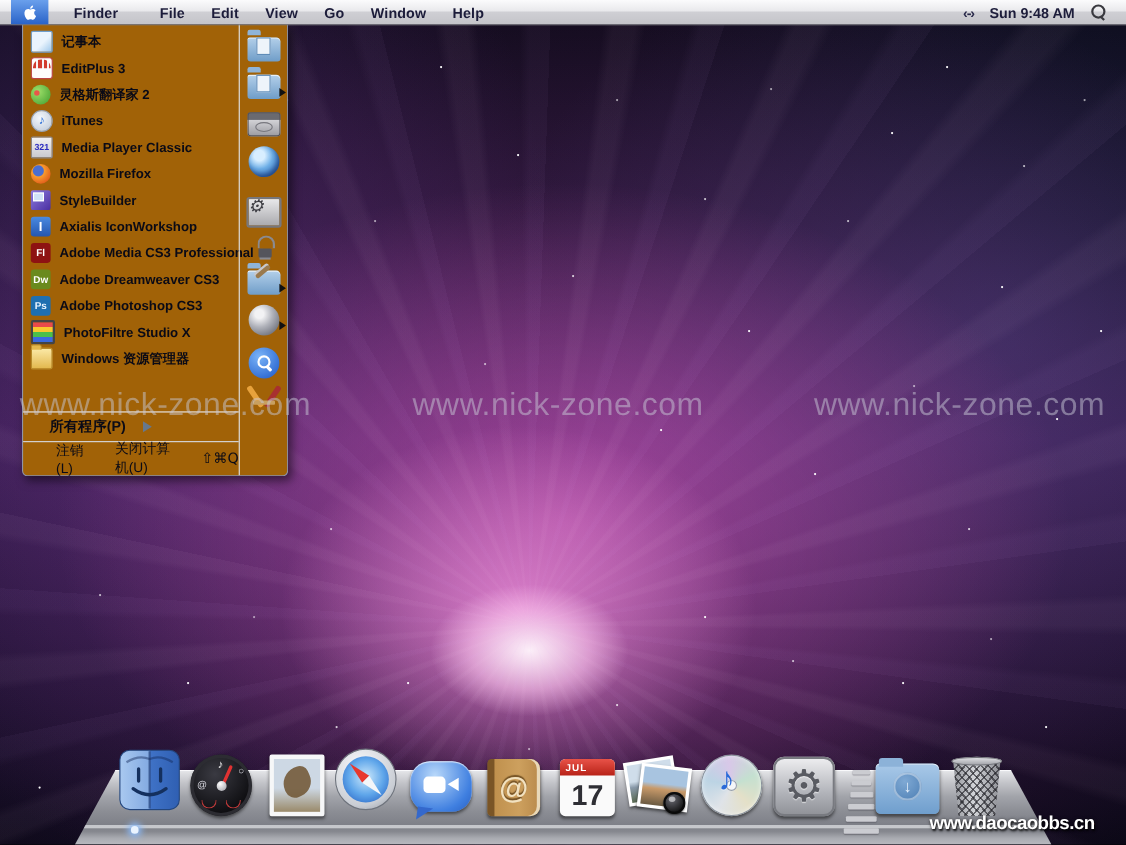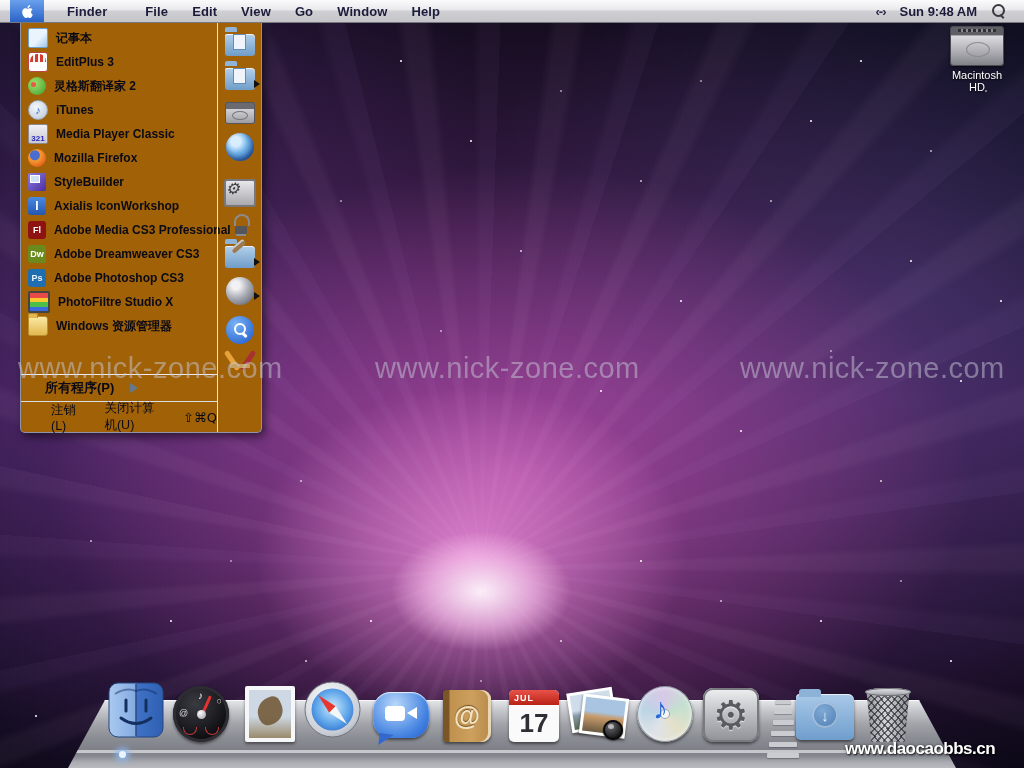--- a/index.html
+++ b/index.html
@@ -62,21 +62,21 @@
     display:flex;align-items:center;justify-content:center;}
   .si b{font-size:9px;font-weight:700;line-height:1;}
   .i-notepad{background:linear-gradient(135deg,#eaf4fd 55%,#9cc6ea);border:1px solid #6f9fce;border-radius:2px;}
   .i-editplus{background:#fdfdfd;border:1px solid #b44;}
   .i-editplus::before{content:"";position:absolute;top:1px;left:1px;right:1px;height:8px;border-radius:7px 7px 0 0;
     background:repeating-linear-gradient(90deg,#d23c2e 0 3px,#f5f5f5 3px 5px);}
   .i-lingoes{background:radial-gradient(circle at 35% 35%,#9fe06a,#3f9c2e);border-radius:50%;}
   .i-lingoes::before{content:"";position:absolute;left:3px;top:5px;width:5px;height:5px;border-radius:50%;background:#e8584a;}
   .i-itunes-sm{background:radial-gradient(circle at 40% 35%,#f4f8fc,#b9c4d4);border-radius:50%;border:1px solid #98a4b4;}
   .i-itunes-sm b{color:#2d6fd4;font-size:11px;}
-  .i-mpc{background:linear-gradient(180deg,#f2f2f4,#c9c9cf);border:1px solid #8a8a92;border-radius:2px;align-items:flex-end;}
+  .i-mpc{background:linear-gradient(180deg,#f2f2f4,#c9c9cf);border:1px solid #8a8a92;border-radius:2px;}
   .i-mpc b{color:#2a2ac0;font-size:8px;letter-spacing:0;}
   .i-firefox{background:radial-gradient(circle at 38% 35%,#4a6ed0 0 28%,#f89a2e 34%,#e05a1a 80%);border-radius:50%;}
   .i-stylebuilder{background:linear-gradient(135deg,#8e7de0,#4a2ea0);border-radius:2px;}
   .i-stylebuilder::before{content:"";position:absolute;left:2px;top:2px;width:8px;height:6px;background:#cfe2f8;border:1px solid #fff;}
   .i-iconworkshop{background:linear-gradient(180deg,#4a8ae0,#2456b0);}
   .i-iconworkshop b{color:#fff;font-size:12px;}
   .i-flash{background:#8e1212;} .i-flash b{color:#fff;}
   .i-dreamweaver{background:#6a8a1e;} .i-dreamweaver b{color:#fff;text-align:center;}
   .i-photoshop{background:#1f6fb0;} .i-photoshop b{color:#eaf4ff;}
   .i-photofiltre{background:linear-gradient(180deg,#e84a4a 0 25%,#f8c82e 25% 50%,#4ac04a 50% 75%,#3a6ae0 75% 100%);border:2px solid #444;border-radius:2px;}
@@ -380,24 +380,20 @@
           <b></b>
         </span>
       <span class="place pl-apps">
           <i></i>
           <b></b>
           <u></u>
         </span>
     </div>
   </div>
 
-  <div class="hd-icon">
-    <div class="hd-img"></div>
-    <div class="hd-label">Macintosh HD</div>
-  </div>
 
   <div class="wm-row">
     <span class="wm-a">www.nick-zone.com</span>
     <span class="wm-b">www.nick-zone.com</span>
     <span class="wm-c">www.nick-zone.com</span>
   </div>
 
   <div class="dock-shelf"></div>
   <div class="dock-dash" style="left:775px;top:700px;width:16px;height:4px"></div>
   <div class="dock-dash" style="left:774px;top:710px;width:18px;height:4px"></div>

